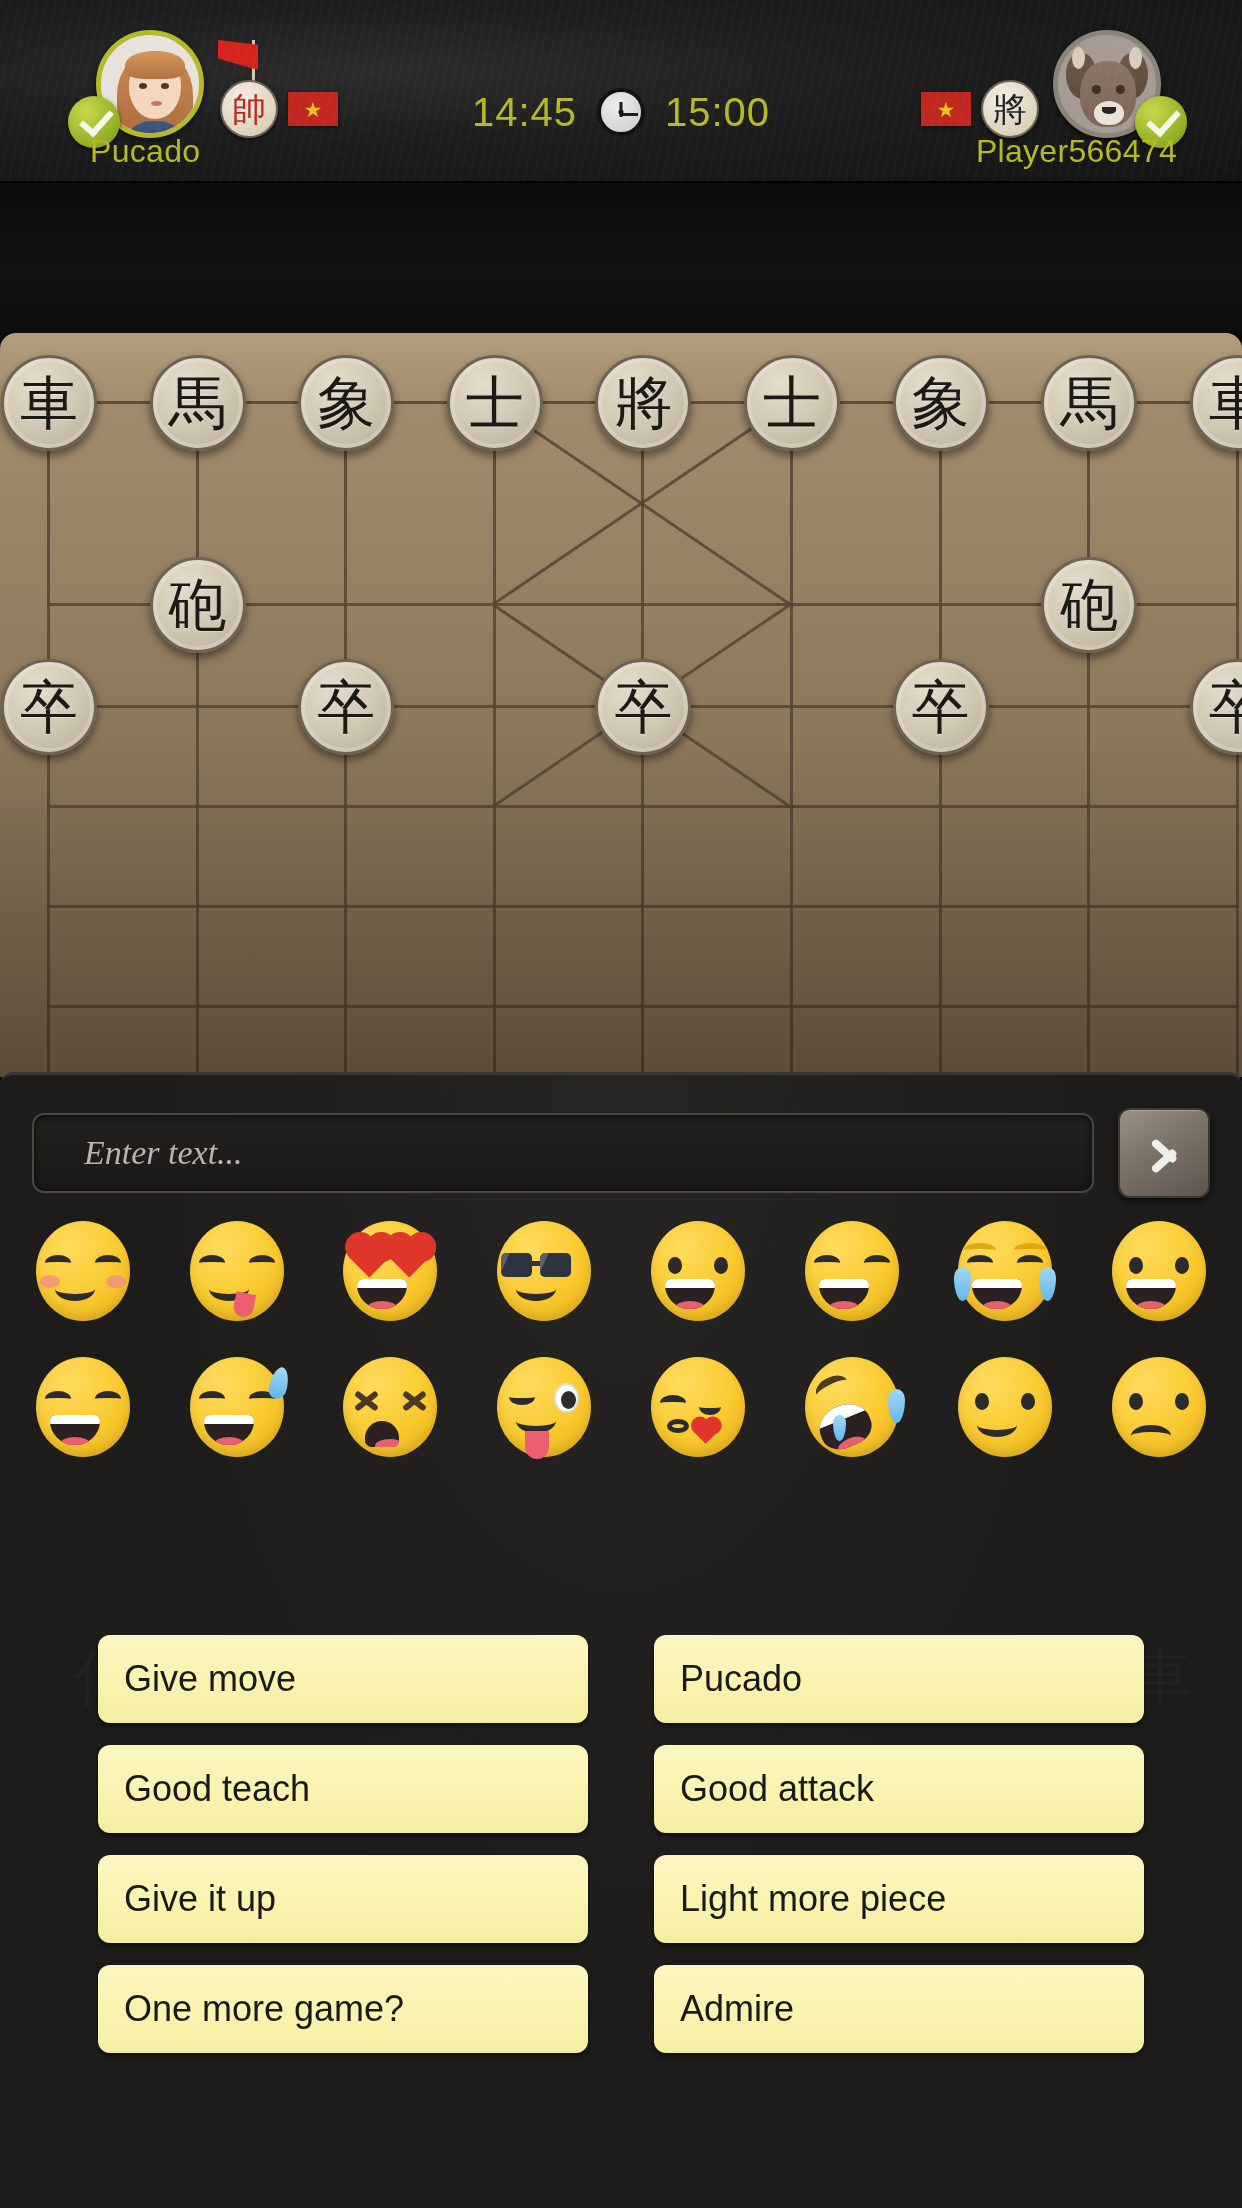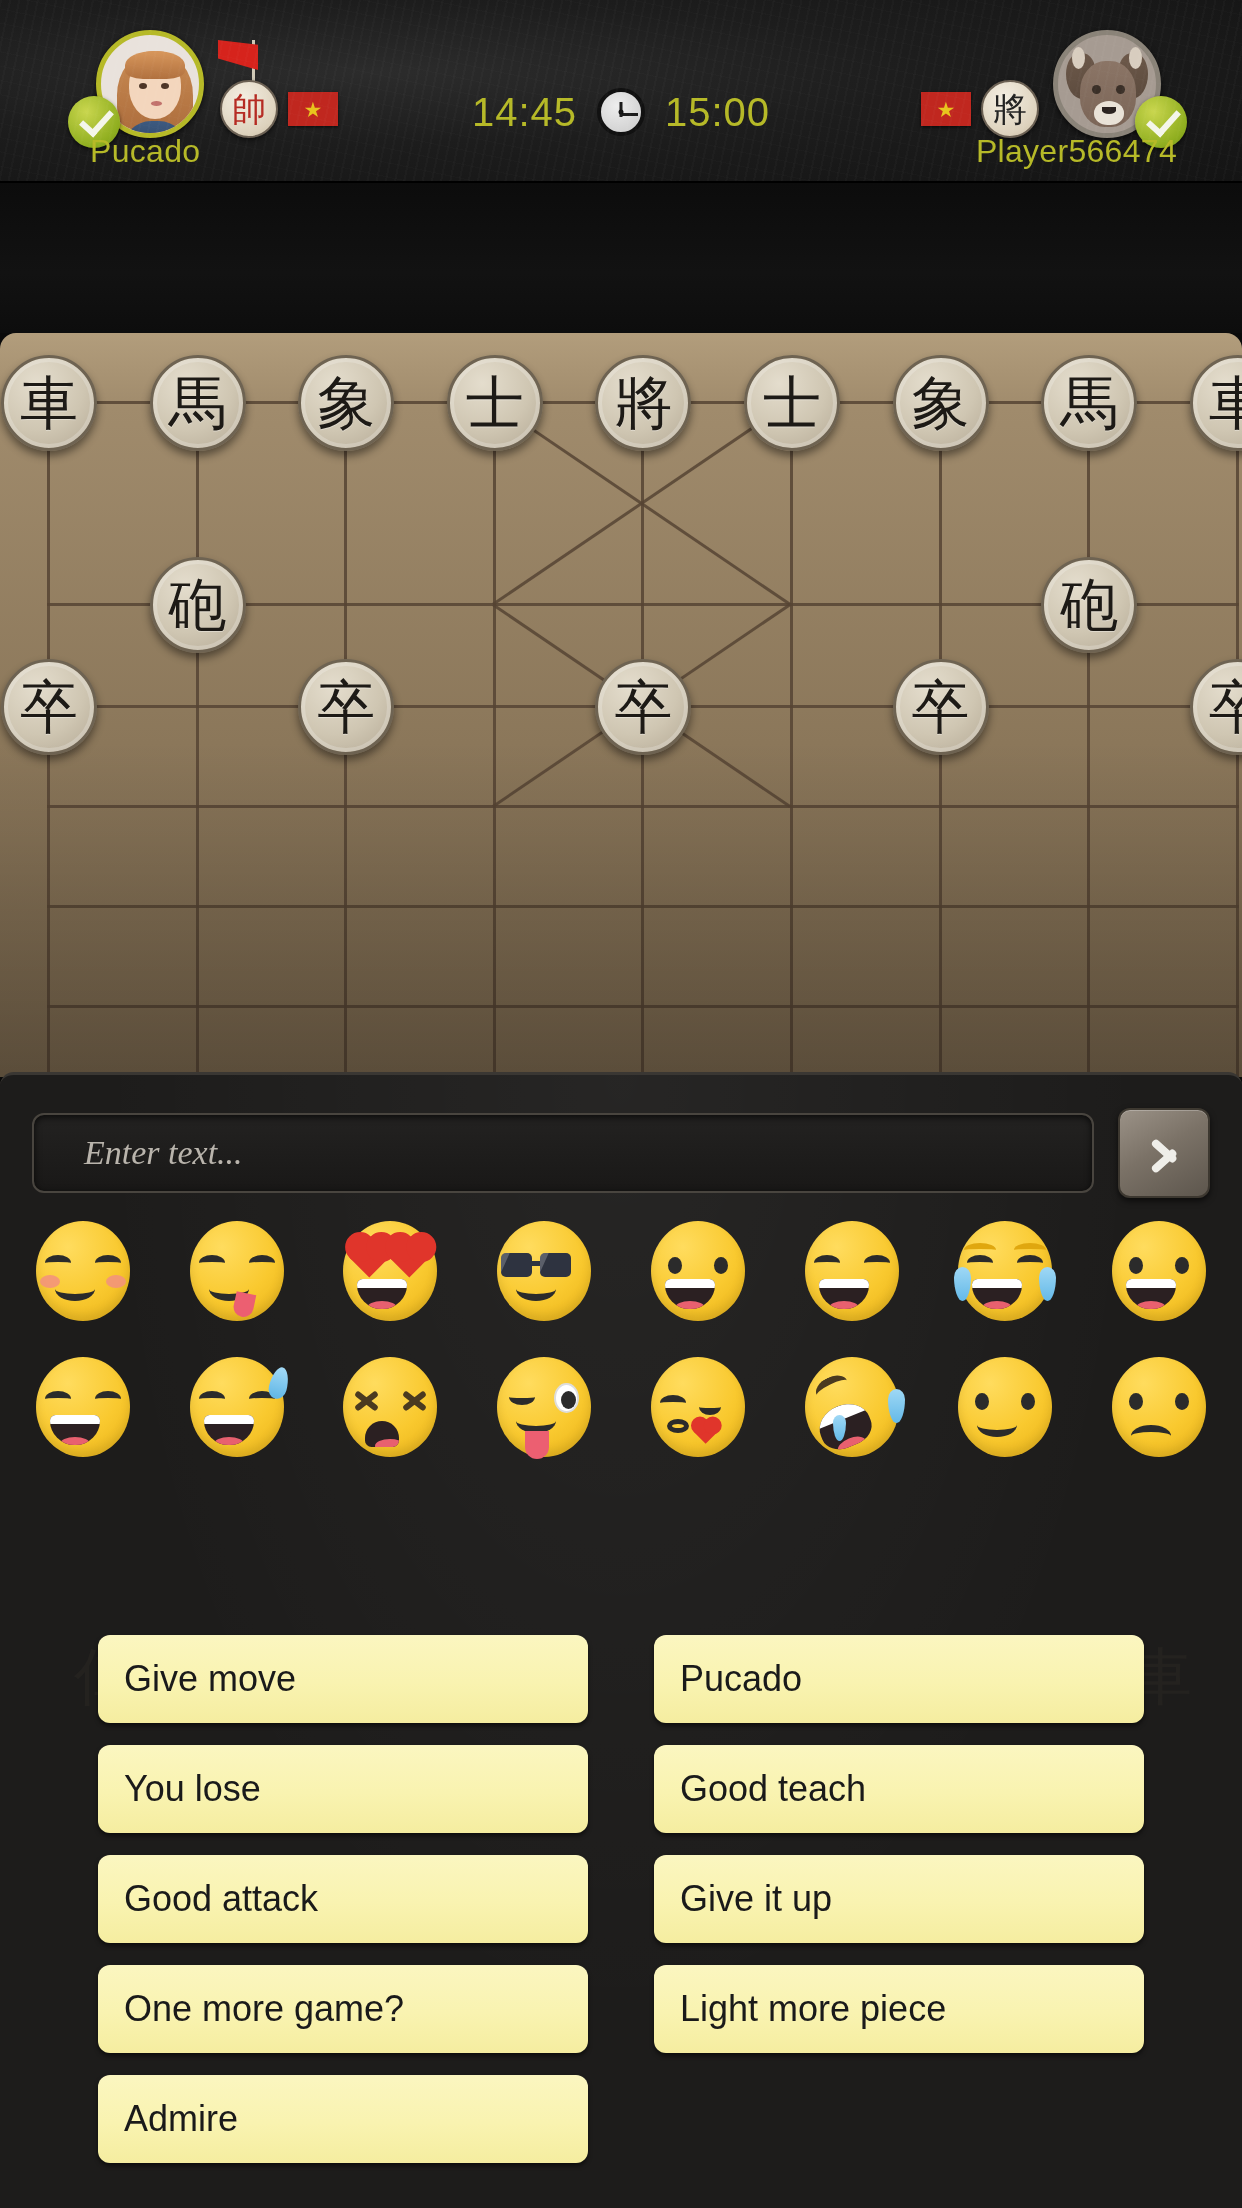--- a/index.html
+++ b/index.html
@@ -641,22 +641,21 @@
             <div class="e-eye l"></div>
             <div class="e-eye r"></div>
             <div class="e-frown"></div>
           </div>
         </div>
       </div>
 
     <div class="qgrid" id="qgrid">
         <button class="qbtn">Give move</button>
         <button class="qbtn">Pucado</button>
-        <button class="qbtn">You lose</button>
         <button class="qbtn">Good teach</button>
         <button class="qbtn">Good attack</button>
         <button class="qbtn">Give it up</button>
+        <button class="qbtn">Light more piece</button>
         <button class="qbtn">One more game?</button>
-        <button class="qbtn">Light more piece</button>
         <button class="qbtn">Admire</button>
       </div>
   </div>
 </div>
 
 </body></html>

